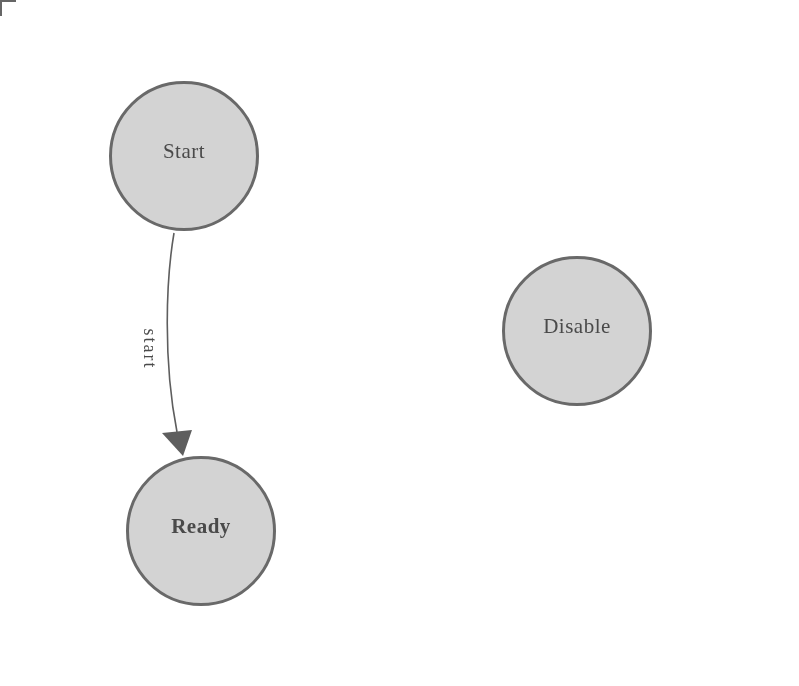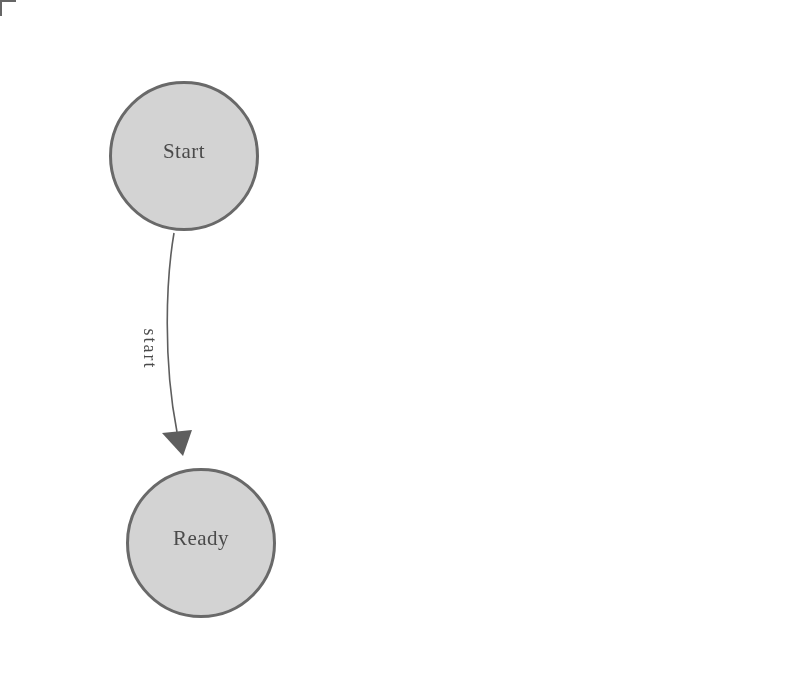--- a/index.html
+++ b/index.html
@@ -33,21 +33,21 @@
     width: 150px; height: 150px;
     border-radius: 50%;
     background: #d3d3d3;
     border: 3px solid #696969;
     display: flex;
     align-items: center;
     justify-content: center;
     cursor: default;
   }
   .node--start   { left: 109px; top: 81px;  }
-  .node--ready   { left: 126px; top: 468px; }
+  .node--ready   { left: 126px; top: 456px; font-weight: bold; }
   .node--disable { left: 502px; top: 256px; }
   .node__label {
     font-size: 21px;
     letter-spacing: 0.5px;
     color: #4a4a4a;
     transform: translateY(-5px);
     white-space: nowrap;
   }
   .edge-label {
     position: absolute;
@@ -74,14 +74,17 @@
   <div class="edge-label">start</div>
 
   <div class="node node--start">
     <span class="node__label">Start</span>
   </div>
 
   <div class="node node--ready">
     <span class="node__label">Ready</span>
   </div>
 
+  <div class="node node--disable">
+    <span class="node__label">Disable</span>
+  </div>
 
 </div>
 
 </body></html>

